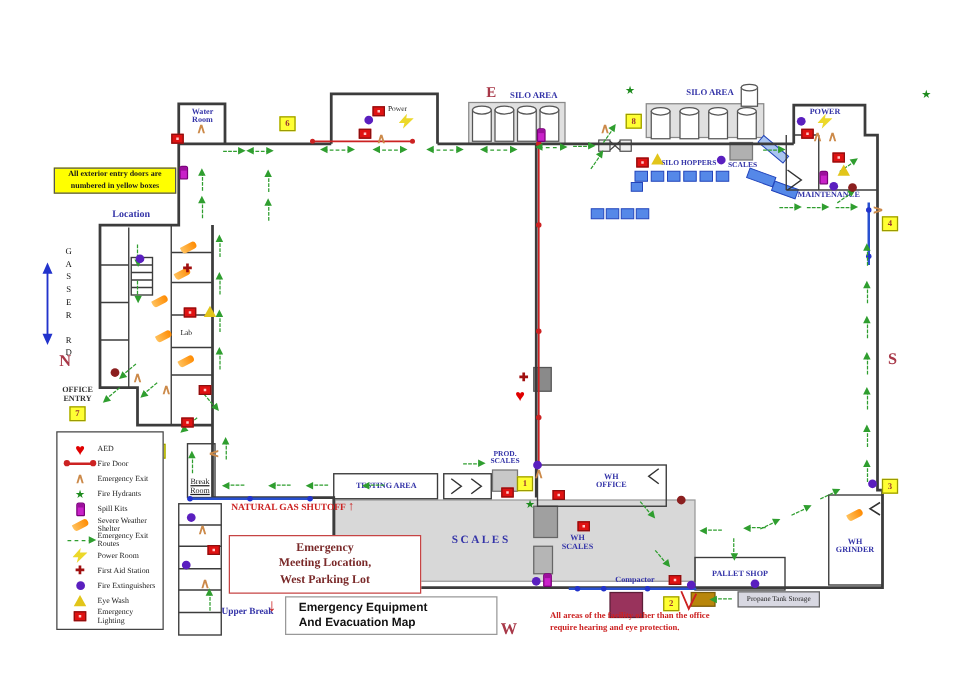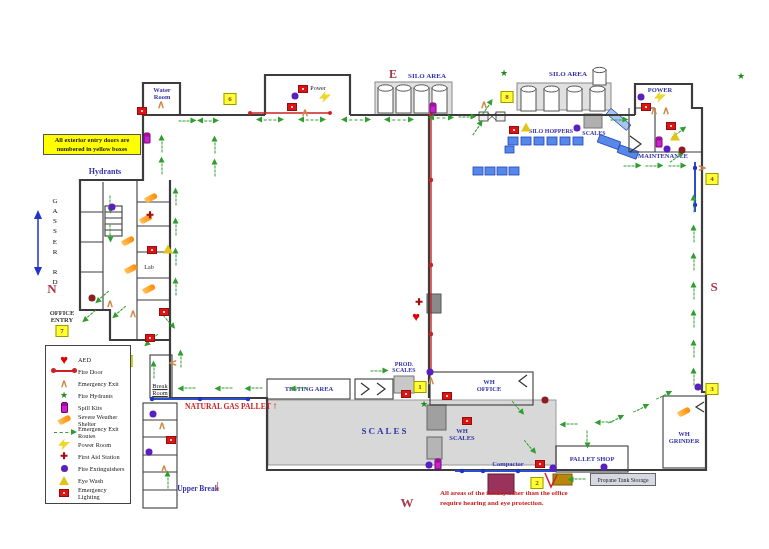--- a/index.html
+++ b/index.html
@@ -239,24 +239,29 @@
 S
 S
 E
 R
  
 R
 D</div>
     <div class="note-box">All exterior entry doors are
 numbered in yellow boxes</div>
     <div class="gas-label">
-      <span>NATURAL GAS PALLET</span>
+      <span>NATURAL GAS SHUTOFF</span>
       <span class="gas-arrow">↑</span>
     </div>
+    <div class="meeting-box">Emergency
+Meeting Location,
+West Parking Lot</div>
     <div class="meeting-arrow">↓</div>
+    <div class="title-box">Emergency Equipment
+And Evacuation Map</div>
     <div class="protect-note">All areas of the facility other than the office
 require hearing and eye protection.</div>
     <div class="propane-label">Propane Tank Storage</div>
 
     <div class="legend-box">
 
     <div class="legend-row">
           <span class="legend-ic-wrap">
             <span class="icl aed"></span>
           </span>
@@ -324,21 +329,21 @@
         </div>
         <div class="legend-row">
           <span class="legend-ic-wrap">
             <span class="icl emergency-lighting"></span>
           </span>
           <span class="legend-label">Emergency Lighting</span>
         </div>
       </div>
   <div class="map-label lbl-blue" style="left: 162px; top: 93px; font-size: 6.5px;">Water
 Room</div>
-      <div class="map-label lbl-blue" style="left: 105px; top: 172px; font-size: 8px;">Hydrants</div>
+      <div class="map-label lbl-blue" style="left: 105px; top: 172px; font-size: 8px;">Location</div>
       <div class="map-label lbl-tiny" style="left: 149px; top: 267px; font-size: 6px;">Lab</div>
       <div class="map-label lbl-tiny u" style="left: 160px; top: 390px; font-size: 6.4px;">Break
 Room</div>
       <div class="map-label compass" style="left: 52px; top: 289px; font-size: 13px;">N</div>
       <div class="map-label lbl-dark" style="left: 62px; top: 316px; font-size: 6.5px;">OFFICE
 ENTRY</div>
       <div class="map-label compass" style="left: 393px; top: 74px; font-size: 12px;">E</div>
       <div class="map-label lbl-blue" style="left: 427px; top: 77px; font-size: 7px;">SILO AREA</div>
       <div class="map-label lbl-blue" style="left: 568px; top: 75px; font-size: 7px;">SILO AREA</div>
       <div class="map-label lbl-blue" style="left: 551px; top: 131px; font-size: 6px;">SILO HOPPERS</div>

